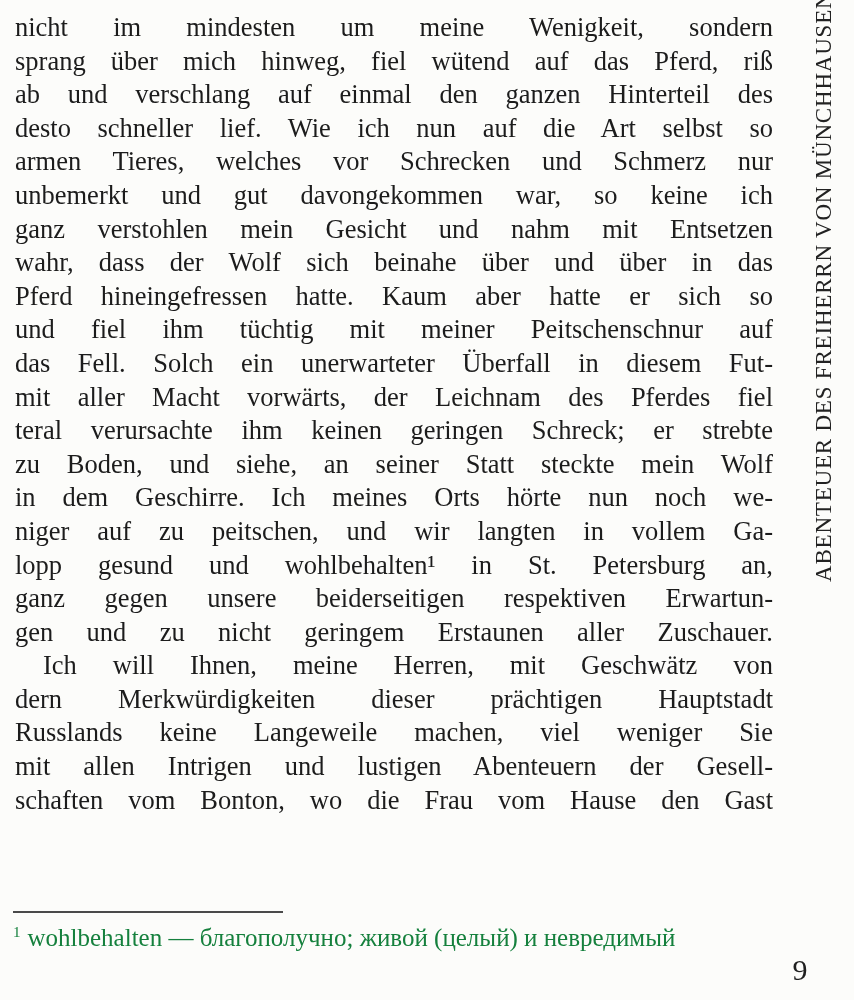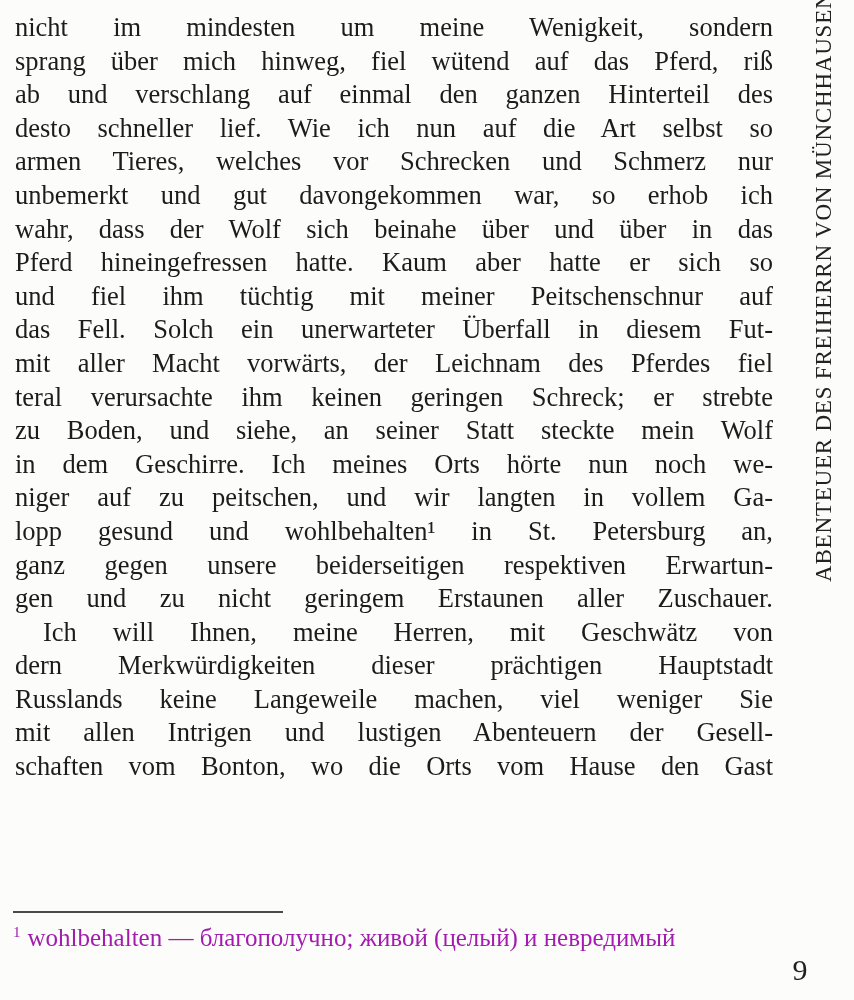--- a/index.html
+++ b/index.html
@@ -55,21 +55,21 @@
     height: 2px;
     background: #4a4a4a;
   }
   .footnote {
     position: absolute;
     left: 13px;
     top: 917px;
     width: 720px;
     font-size: 25px;
     line-height: 31px;
-    color: #a21caf;
+    color: #15803d;
     white-space: nowrap;
   }
   .footnote .fn-marker {
     font-size: 15px;
     vertical-align: super;
     margin-right: 7px;
   }
   .page-number {
     position: absolute;
     left: 778px;
@@ -85,38 +85,39 @@
 <body>
 
 <div class="page">
 
   <main class="text-block">
     <div class="line">nicht im mindesten um meine Wenigkeit, sondern</div>
     <div class="line">sprang über mich hinweg, fiel wütend auf das Pferd, riß</div>
     <div class="line">ab und verschlang auf einmal den ganzen Hinterteil des</div>
     <div class="line">desto schneller lief. Wie ich nun auf die Art selbst so</div>
     <div class="line">armen Tieres, welches vor Schrecken und Schmerz nur</div>
-    <div class="line">unbemerkt und gut davongekommen war, so erhob ich</div>
+    <div class="line">unbemerkt und gut davongekommen war, so keine ich</div>
+    <div class="line">ganz verstohlen mein Gesicht und nahm mit Entsetzen</div>
     <div class="line">wahr, dass der Wolf sich beinahe über und über in das</div>
     <div class="line">Pferd hineingefressen hatte. Kaum aber hatte er sich so</div>
     <div class="line">und fiel ihm tüchtig mit meiner Peitschenschnur auf</div>
     <div class="line">das Fell. Solch ein unerwarteter Überfall in diesem Fut-</div>
     <div class="line">mit aller Macht vorwärts, der Leichnam des Pferdes fiel</div>
     <div class="line">teral verursachte ihm keinen geringen Schreck; er strebte</div>
     <div class="line">zu Boden, und siehe, an seiner Statt steckte mein Wolf</div>
     <div class="line">in dem Geschirre. Ich meines Orts hörte nun noch we-</div>
     <div class="line">niger auf zu peitschen, und wir langten in vollem Ga-</div>
     <div class="line">lopp gesund und wohlbehalten¹ in St. Petersburg an,</div>
     <div class="line">ganz gegen unsere beiderseitigen respektiven Erwartun-</div>
     <div class="line">gen und zu nicht geringem Erstaunen aller Zuschauer.</div>
     <div class="line indent">Ich will Ihnen, meine Herren, mit Geschwätz von</div>
     <div class="line">dern Merkwürdigkeiten dieser prächtigen Hauptstadt</div>
     <div class="line">Russlands keine Langeweile machen, viel weniger Sie</div>
     <div class="line">mit allen Intrigen und lustigen Abenteuern der Gesell-</div>
-    <div class="line">schaften vom Bonton, wo die Orts vom Hause den Gast</div>
+    <div class="line">schaften vom Bonton, wo die Frau vom Hause den Gast</div>
   </main>
 
   <aside class="running-head">ABENTEUER DES FREIHERRN VON MÜNCHHAUSEN</aside>
 
   <div class="footnote-rule"></div>
 
   <div class="footnote">
     <span class="fn-marker">1</span><span>wohlbehalten — благополучно; живой (целый) и невредимый</span>
   </div>
 

